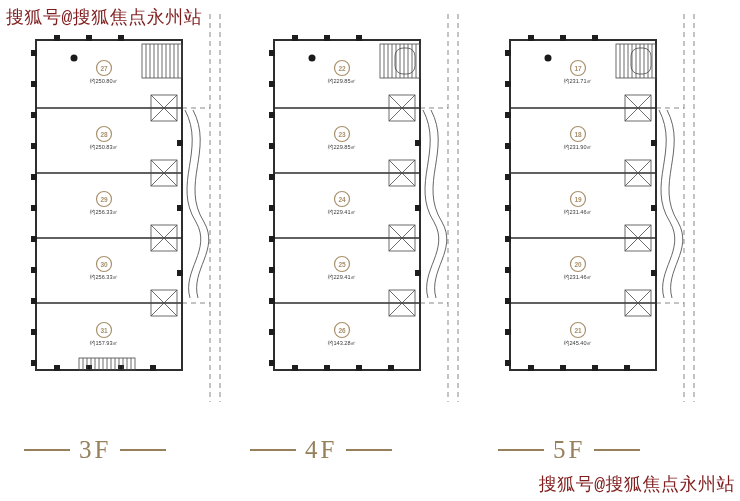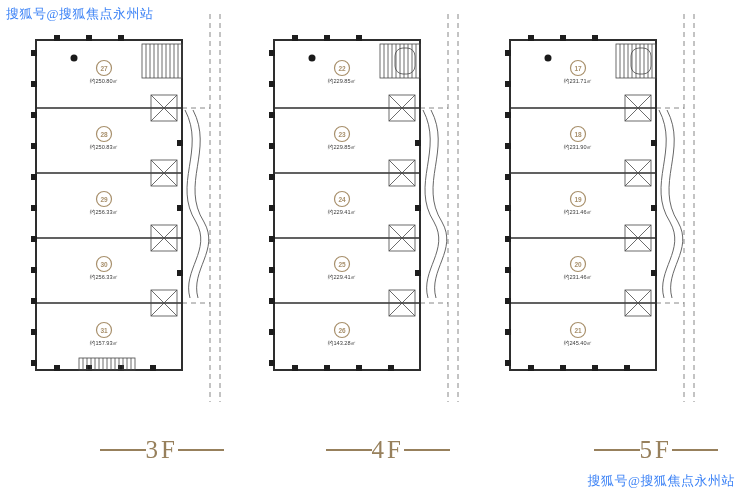--- a/index.html
+++ b/index.html
@@ -1,43 +1,43 @@
 <!DOCTYPE html>
 <html><head>
 <meta charset="utf-8">
 <style>
   html,body{margin:0;padding:0}
   body{width:740px;height:501px;position:relative;background:#ffffff;overflow:hidden;
        font-family:"Liberation Sans",sans-serif}
 
-  .watermark{position:absolute;font-family:Liberation Serif, serif;font-size:13px;
-             color:#3b82f6;letter-spacing:.5px;white-space:nowrap}
+  .watermark{position:absolute;font-family:Liberation Mono, monospace;font-size:18px;
+             color:#7f1d1d;letter-spacing:.5px;white-space:nowrap}
   .wm-tl{left:6px;top:5px}
   .wm-br{right:5px;top:472px}
 
   .plan{position:absolute;top:12px;width:200px;height:392px}
   .p1{left:24px}.p2{left:262px}.p3{left:498px}
 
   
   .w{fill:none;stroke:#2e2e2e;stroke-width:2}
   .iw{fill:none;stroke:#2e2e2e;stroke-width:1.4}
   .t{fill:none;stroke:#474747;stroke-width:.8}
   .col{fill:#1d1d1d;stroke:none}
   .d{fill:none;stroke:#7a7a7a;stroke-width:.9;stroke-dasharray:5 4}
   .cv{fill:none;stroke:#565656;stroke-width:.9}
   .rc{fill:#ffffff;stroke:#a8906c;stroke-width:1.2}
   .rn{font-size:6.5px;fill:#a8906c;text-anchor:middle;font-weight:bold;
       font-family:"Liberation Sans",sans-serif}
   .ra{font-size:5.6px;fill:#3c3c3c;text-anchor:middle;
       font-family:"Liberation Sans",sans-serif}
 
   .floor-label{position:absolute;top:436px;width:200px;display:flex;align-items:center;
-               justify-content:flex-end;gap:0;color:#97805c;
+               justify-content:flex-start;gap:9px;color:#97805c;
                font-family:"Liberation Serif",serif;font-size:25px;letter-spacing:3px}
-  .fl1{left:24px}.fl2{left:250px}.fl3{left:518px}
+  .fl1{left:24px}.fl2{left:250px}.fl3{left:498px}
   .rule{width:46px;height:2px;background:#97805c}
 </style>
 </head>
 <body>
 
 <div class="watermark wm-tl">搜狐号@搜狐焦点永州站</div>
 <div class="watermark wm-br">搜狐号@搜狐焦点永州站</div>
 
 <div class="plan p1">
 <svg width="200" height="392" viewBox="0 0 200 392">

